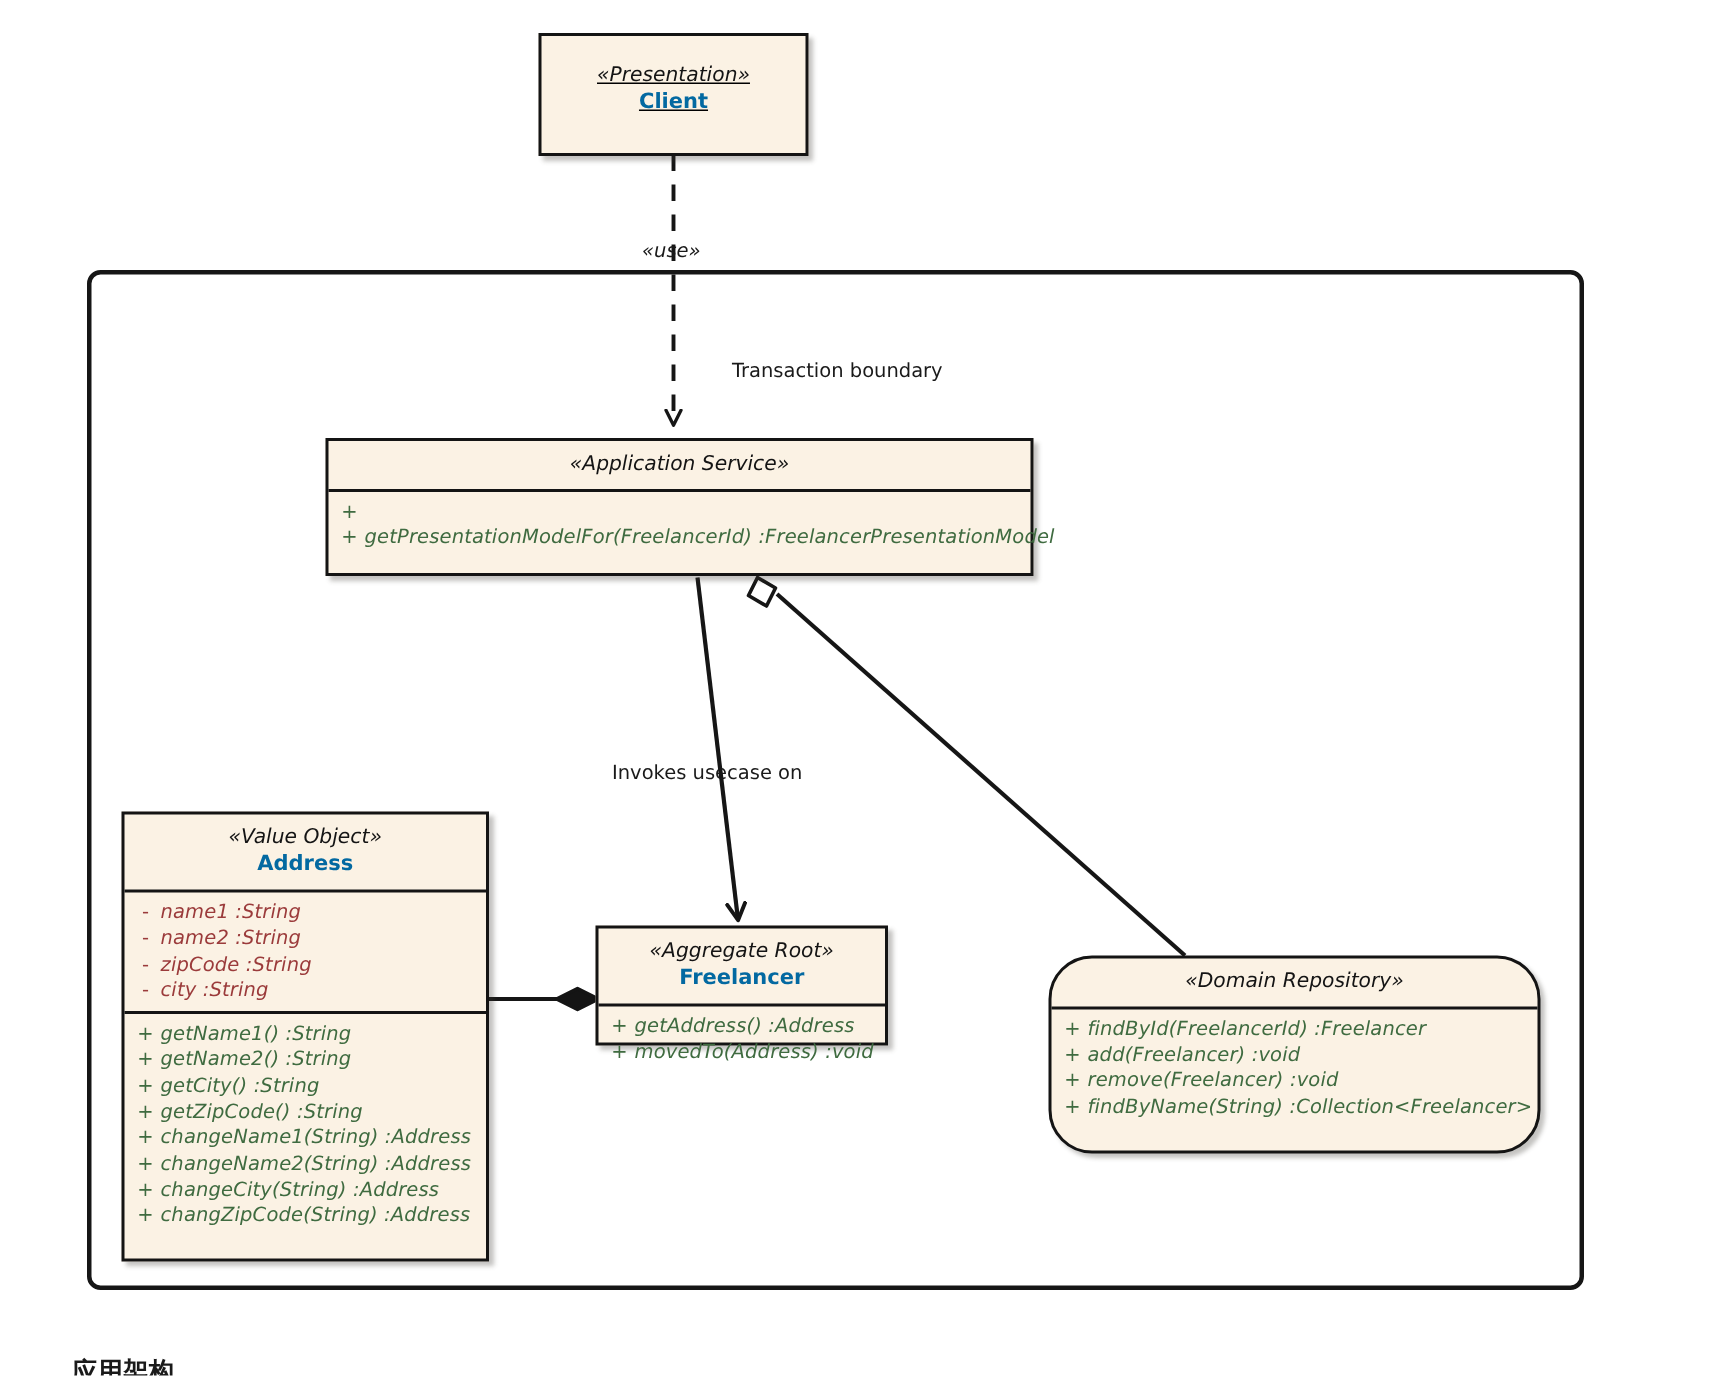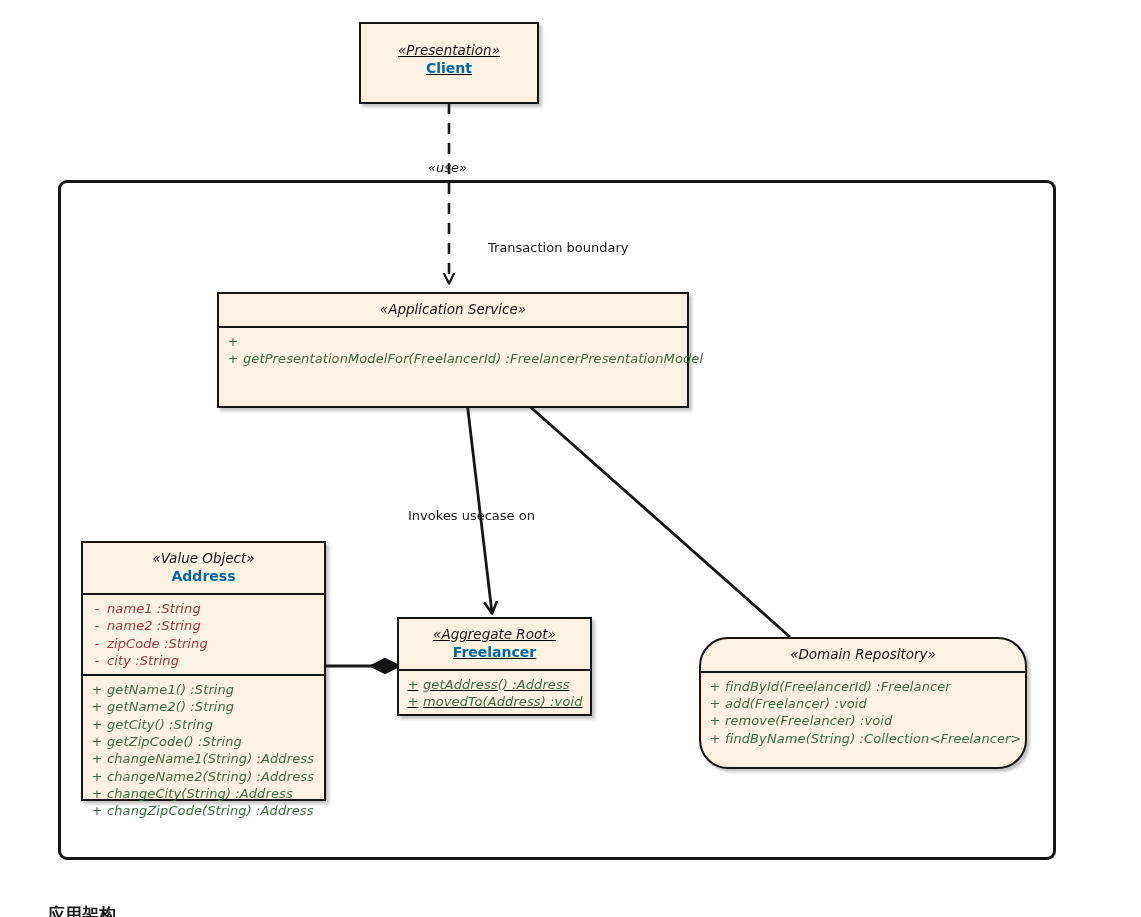--- a/index.html
+++ b/index.html
@@ -159,36 +159,36 @@
 
   <div class="edge-label plain" style="left:408px; top:508px;">Invokes usecase on</div>
 
   <div class="uml-box" style="left:359px; top:22px; width:180px; height:82px;text-decoration:underline;">
     <div class="uml-head" style="border-bottom:none; padding-top:18px;">
       <span class="stereotype">«Presentation»</span>
       <span class="classname">Client</span>
     </div>
   </div>
 
-  <div class="uml-box" style="left:217px; top:292px; width:472px; height:116px;">
+  <div class="uml-box" style="left:217px; top:292px; width:472px; height:92px;">
     <div class="uml-head">
       <span class="stereotype">«Application Service»</span>
     </div>
     <div class="uml-body">
       <div class="member op">
         <span class="vis">+</span>
       </div>
       <div class="member op">
         <span class="vis">+</span>
         <span class="mtext">getPresentationModelFor(FreelancerId)  :FreelancerPresentationModel</span>
       </div>
     </div>
   </div>
 
-  <div class="uml-box" style="left:81px; top:541px; width:245px; height:260px;">
+  <div class="uml-box" style="left:81px; top:541px; width:245px; height:300px;">
     <div class="uml-head">
       <span class="stereotype">«Value Object»</span>
       <span class="classname">Address</span>
     </div>
     <div class="uml-body" style="border-bottom:2.5px solid #141414; padding-bottom:5px;">
       <div class="member attr">
         <span class="vis">-</span>
         <span class="mtext">name1  :String</span>
       </div>
       <div class="member attr">
@@ -233,21 +233,21 @@
         <span class="vis">+</span>
         <span class="mtext">changeCity(String)  :Address</span>
       </div>
       <div class="member op">
         <span class="vis">+</span>
         <span class="mtext">changZipCode(String)  :Address</span>
       </div>
     </div>
   </div>
 
-  <div class="uml-box" style="left:397px; top:617px; width:195px; height:99px;text-decoration:underline;">
+  <div class="uml-box" style="left:397px; top:617px; width:195px; height:80px;">
     <div class="uml-head">
       <span class="stereotype">«Aggregate Root»</span>
       <span class="classname">Freelancer</span>
     </div>
     <div class="uml-body">
       <div class="member op">
         <span class="vis">+</span>
         <span class="mtext">getAddress()  :Address</span>
       </div>
       <div class="member op">

